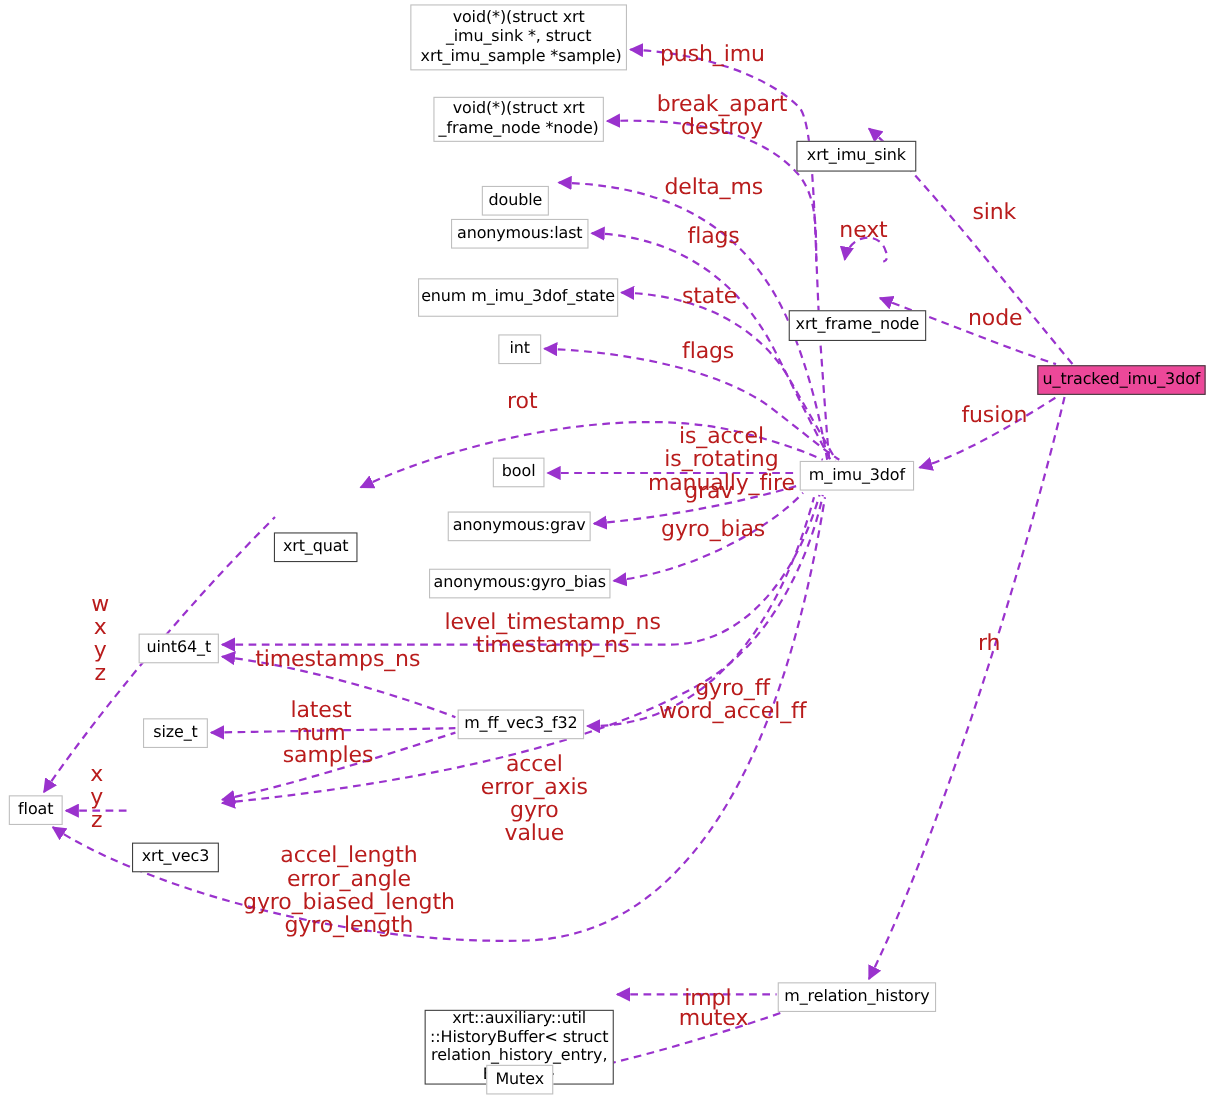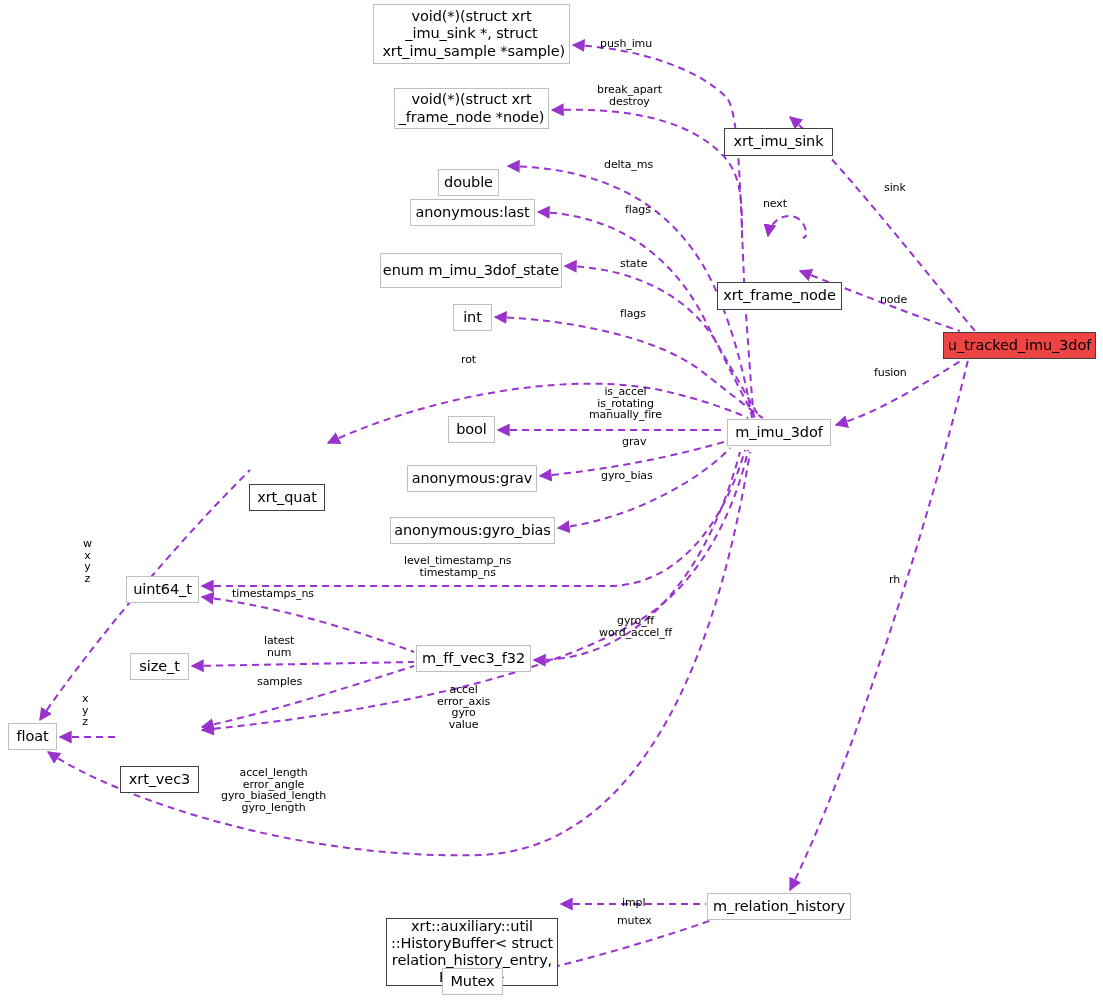--- a/index.html
+++ b/index.html
@@ -36,26 +36,26 @@
     line-height: 1.18;
     white-space: pre;
     letter-spacing: -0.1px;
   }
   .node.thick {
     border: 1.6px solid #404040;
     margin-top: 43px;
   }
   .node.current {
     border: 1.6px solid #404040;
-    background: #ef4444;
+    background: #ec4899;
   }
   .edge-label {
     position: absolute;
-    color: #000000;
-    font-size: 11px;
+    color: #b91c1c;
+    font-size: 20px;
     line-height: 1.05;
     white-space: pre;
     text-align: center;
     letter-spacing: -0.1px;
   }
 </style>
 </head>
 <body>
 
 <div id="diagram-root">
@@ -154,21 +154,21 @@
     </div>
   <div id="labels-layer">
       <div class="edge-label" style="left: 600px; top: 38px; text-align: left;">push_imu</div>
       <div class="edge-label" style="left: 597px; top: 84px; text-align: center;">break_apart
 destroy</div>
       <div class="edge-label" style="left: 884px; top: 182px; text-align: left;">sink</div>
       <div class="edge-label" style="left: 604px; top: 159px; text-align: left;">delta_ms</div>
       <div class="edge-label" style="left: 763px; top: 198px; text-align: left;">next</div>
       <div class="edge-label" style="left: 625px; top: 204px; text-align: left;">flags</div>
       <div class="edge-label" style="left: 620px; top: 258px; text-align: left;">state</div>
-      <div class="edge-label" style="left: 880px; top: 294px; text-align: left;">node</div>
+      <div class="edge-label" style="left: 880px; top: 278px; text-align: left;">node</div>
       <div class="edge-label" style="left: 620px; top: 308px; text-align: left;">flags</div>
       <div class="edge-label" style="left: 461px; top: 354px; text-align: left;">rot</div>
       <div class="edge-label" style="left: 874px; top: 367px; text-align: left;">fusion</div>
       <div class="edge-label" style="left: 589px; top: 386px; text-align: center;">is_accel
 is_rotating
 manually_fire</div>
       <div class="edge-label" style="left: 622px; top: 436px; text-align: left;">grav</div>
       <div class="edge-label" style="left: 601px; top: 470px; text-align: left;">gyro_bias</div>
       <div class="edge-label" style="left: 404px; top: 555px; text-align: center;">level_timestamp_ns
 timestamp_ns</div>

